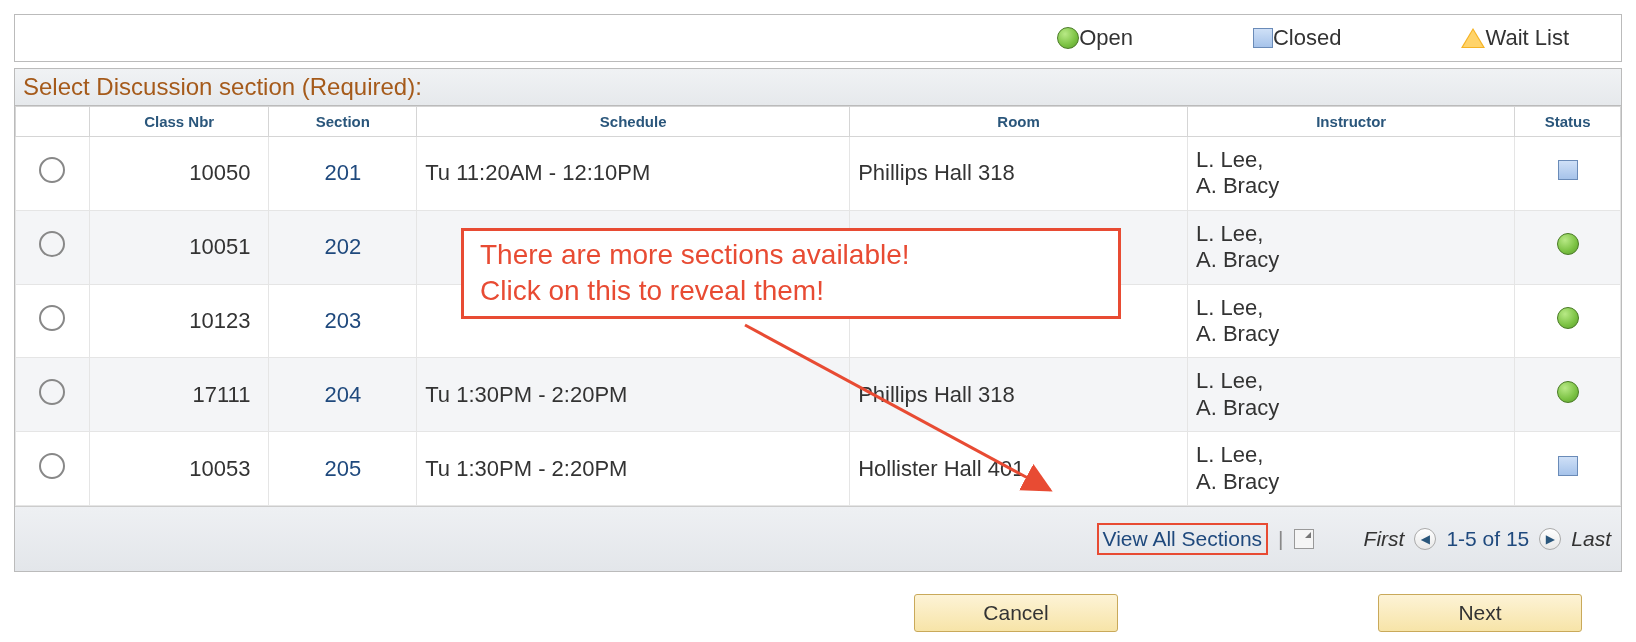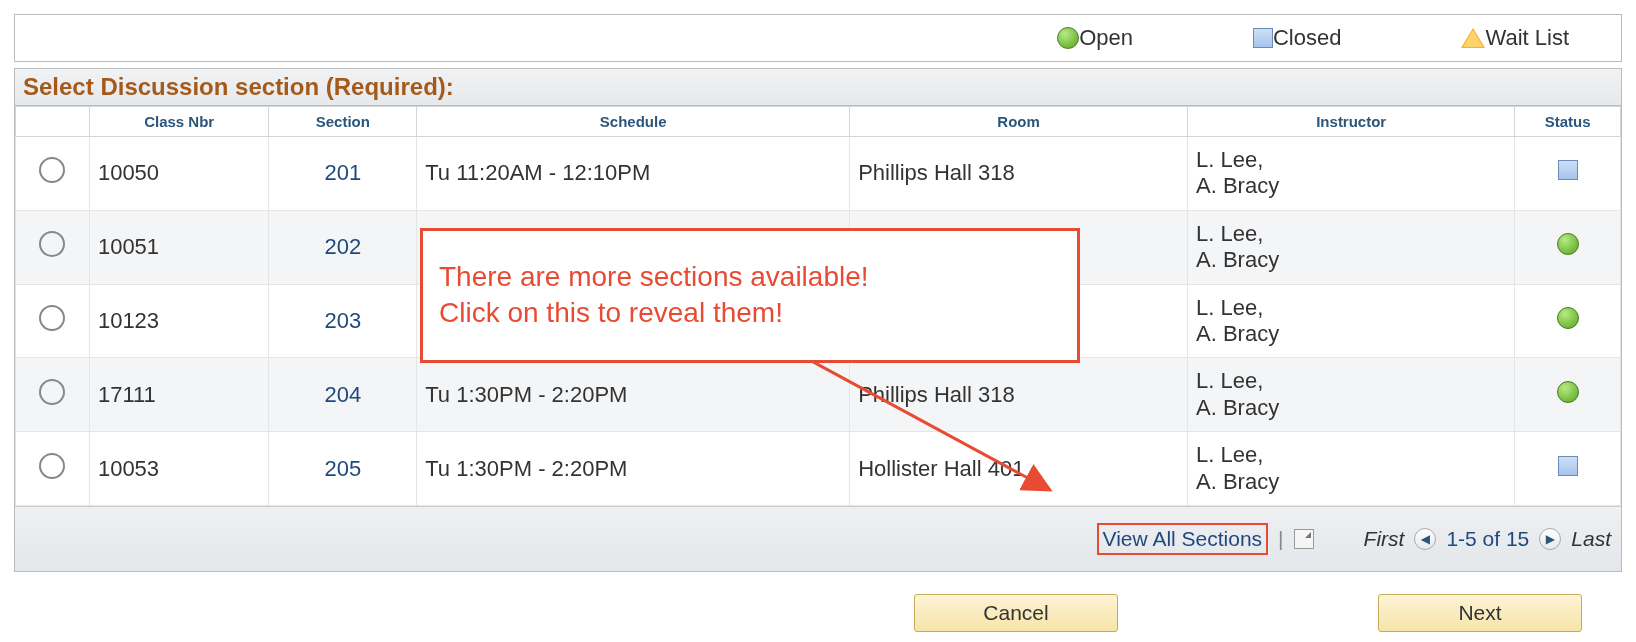--- a/index.html
+++ b/index.html
@@ -64,21 +64,21 @@
     border-bottom: 17px solid #ffd36a;
   }
 
   
   .section-table-wrap {
     border: 1px solid #bbb;
   }
   .section-title {
     background: linear-gradient(#f0f2f4, #e6e9ec);
     color: #a55a1a;
-    font-weight: bold;
+    font-weight: normal;
     font-size: 24px;
     padding: 4px 8px;
     border-bottom: 1px solid #bbb;
   }
   table.sections {
     width: 100%;
     border-collapse: collapse;
     table-layout: fixed;
   }
   table.sections th {
@@ -109,21 +109,21 @@
   col.c-status { width: 100px; }
 
   .radio-cell { text-align: center; }
   .radio-circle {
     width: 26px; height: 26px;
     border: 2px solid #888;
     border-radius: 50%;
     display: inline-block;
     cursor: pointer;
   }
-  .nbr-cell { padding-right: 18px !important; }
+  .nbr-cell { text-align: right; padding-right: 18px !important; }
   .sec-link { color: #1f497d; font-weight: normal; cursor: pointer; text-align:center; display:block;}
   .instr-cell { line-height: 1.2; }
   .status-cell { text-align: center; }
 
   
   .table-footer {
     background: linear-gradient(#eef0f3, #e3e6ea);
     border-top: 1px solid #ccc;
     padding: 16px 10px;
     display: flex;
@@ -191,23 +191,24 @@
     cursor: pointer;
   }
 
   
   .annotation-box {
     position: absolute;
     border: 3px solid #e84b33;
     background: #fff;
     color: #e84b33;
     font-size: 28px;
-    padding: 28px 16px;
+    padding: 6px 16px;
     line-height: 1.3;
     z-index: 50;
+    margin-left: 41px;
   }
   .ann-arrow {
     position: absolute;
     z-index: 49;
     pointer-events:none;
   }
 </style>
 </head>
 <body>
 

